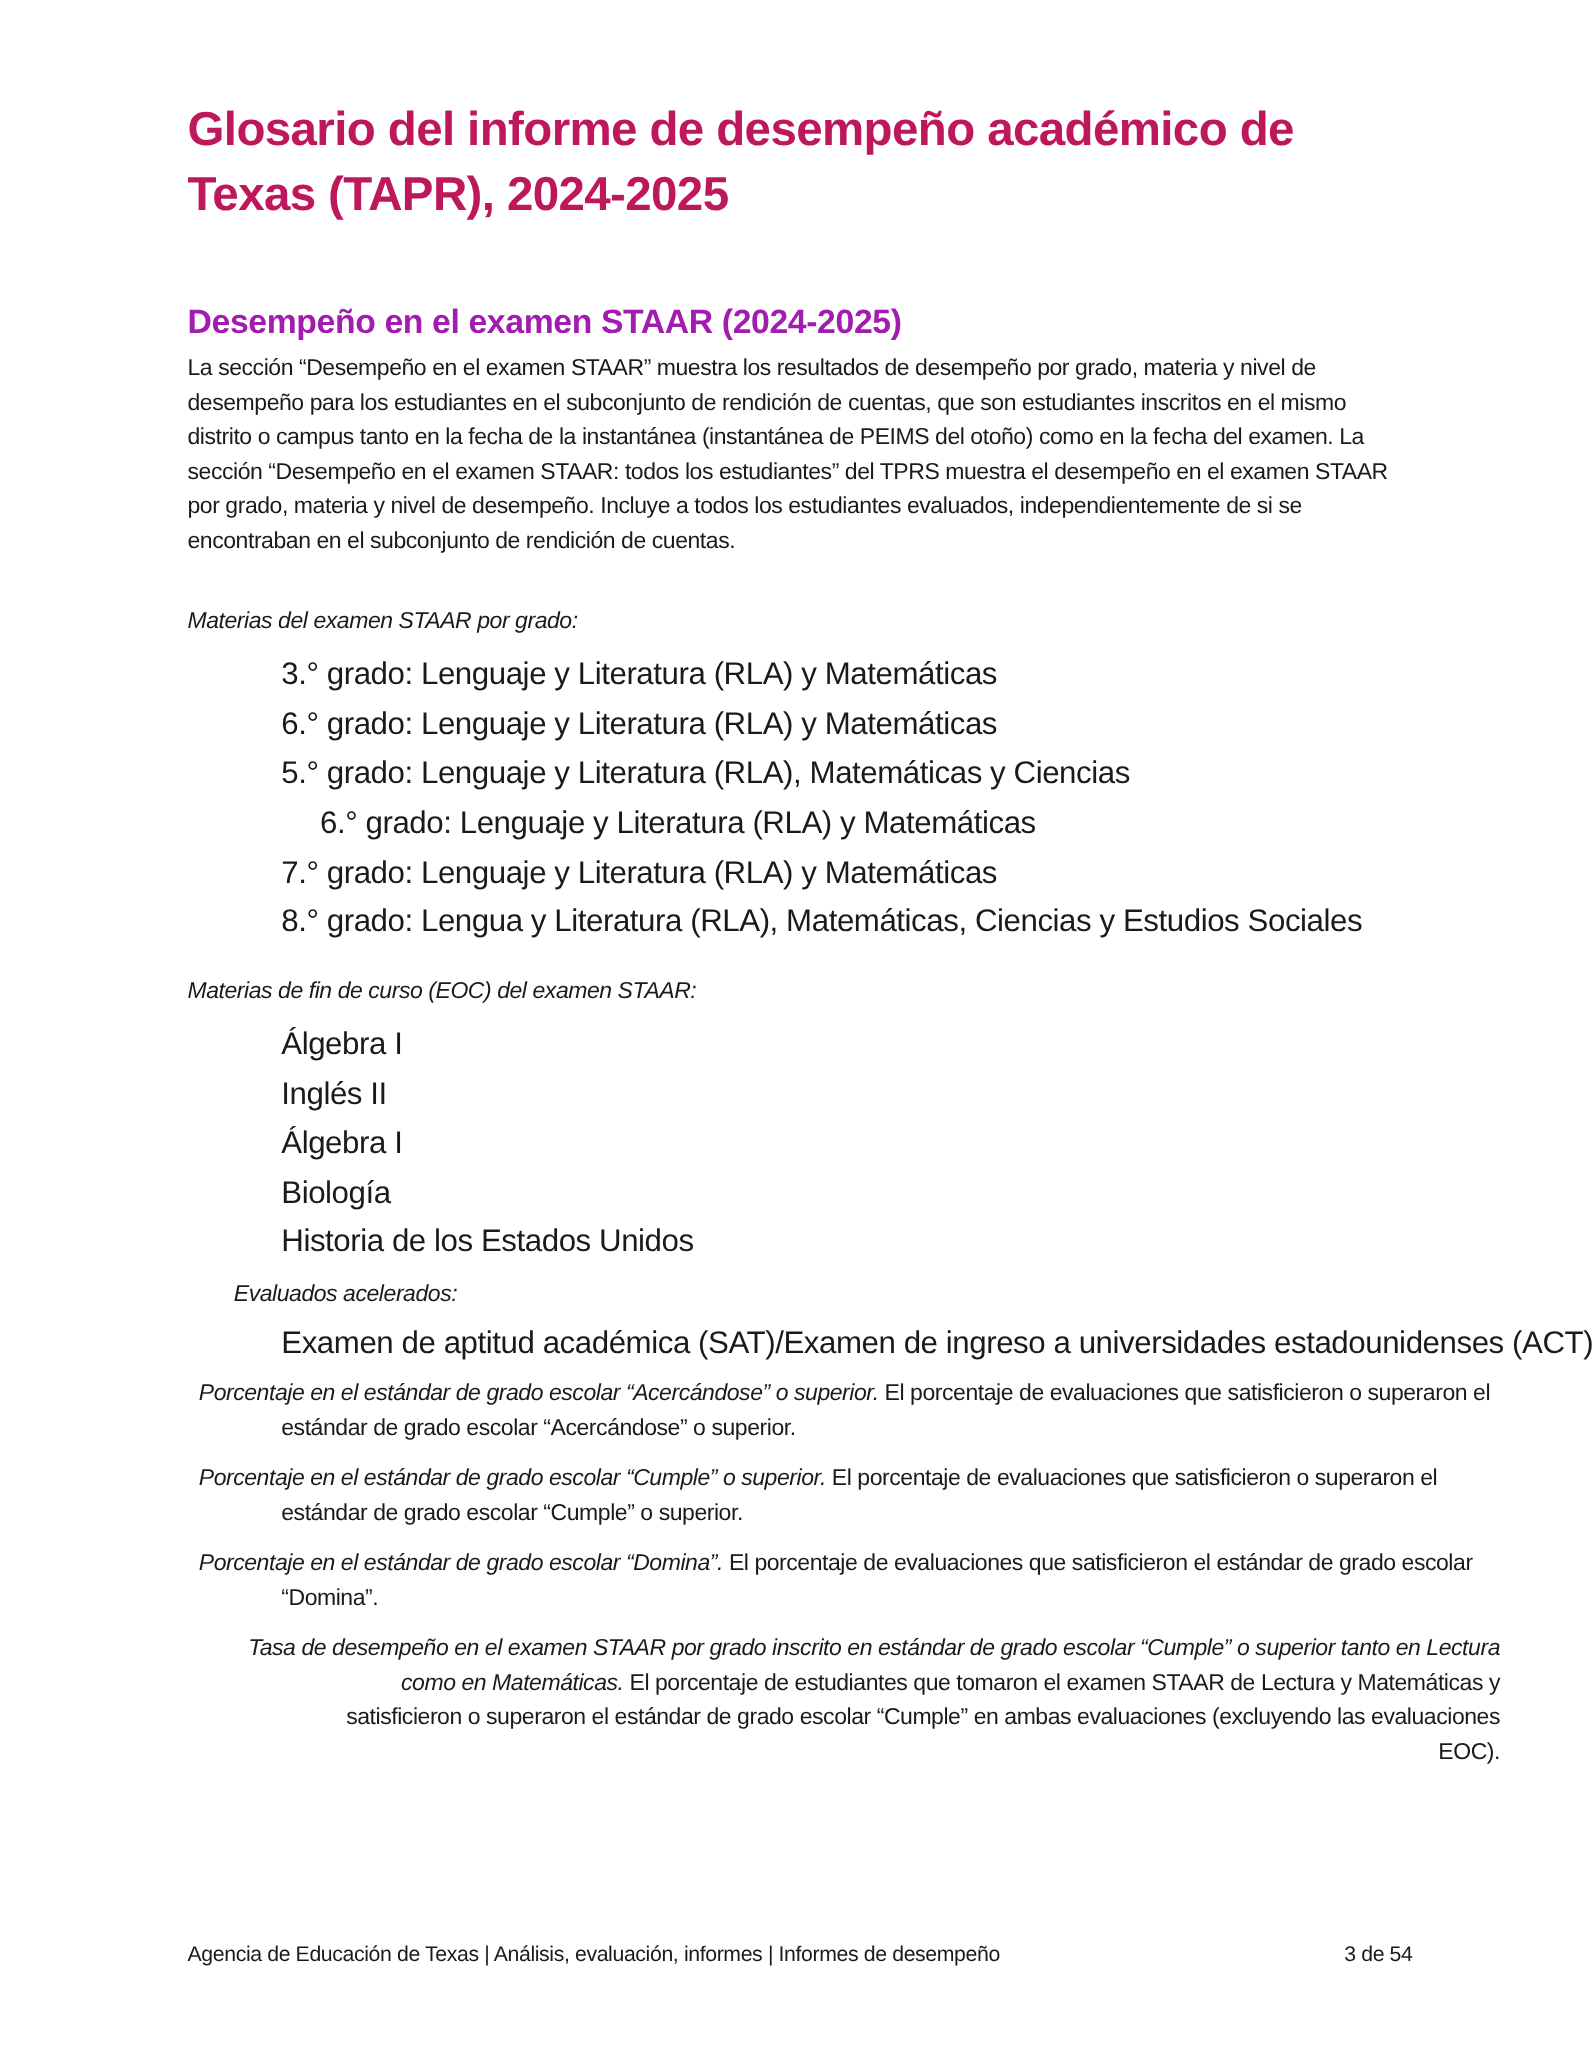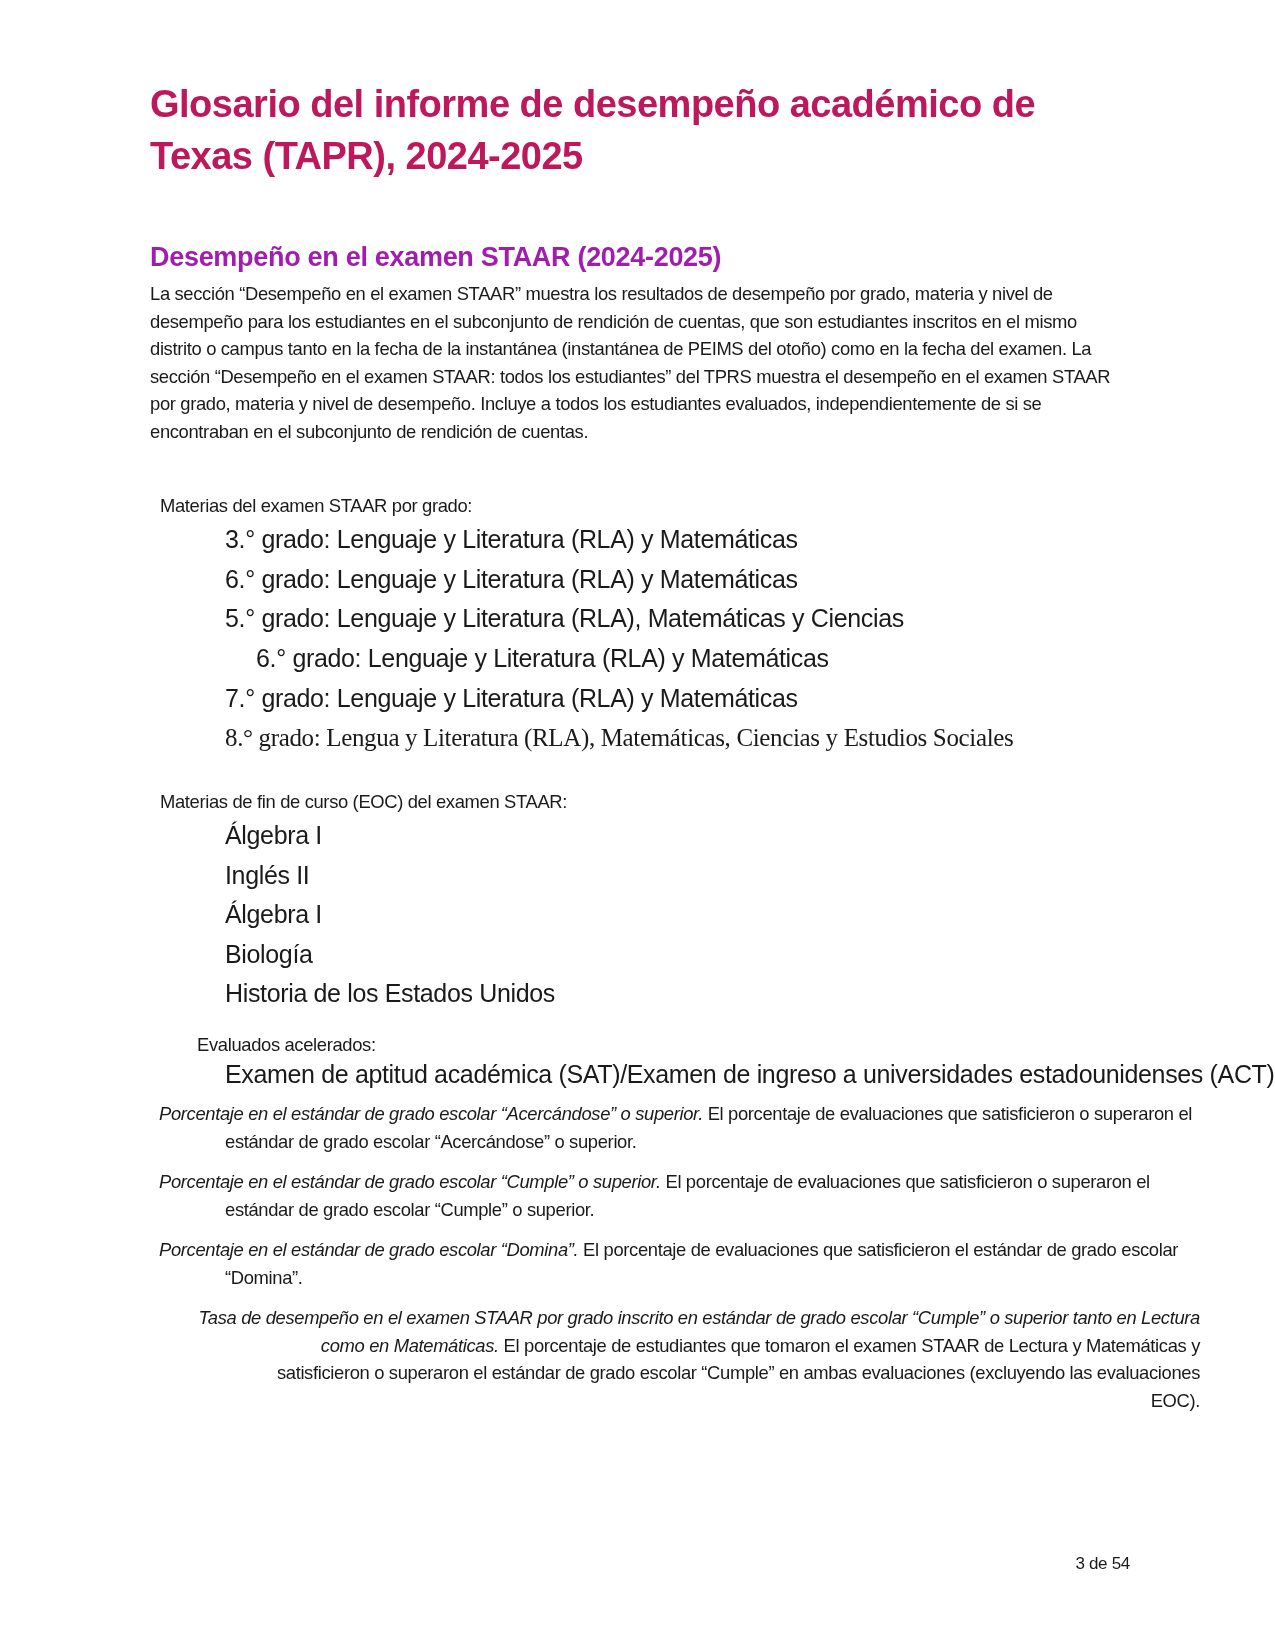--- a/index.html
+++ b/index.html
@@ -15,21 +15,21 @@
   h2 {
     position: absolute; left: 150px; top: 240px; margin: 0;
     font-size: 27px; line-height: 34px; font-weight: bold; color: #a21caf;
     letter-spacing: -0.3px;
   }
   .intro {
     position: absolute; left: 150px; top: 280px; width: 975px; margin: 0;
     font-size: 18.4px; line-height: 27.6px; letter-spacing: -0.35px;
   }
   .label-it {
-    position: absolute; margin: 10px; 
+    position: absolute; margin: 0; font-style: italic;
     font-size: 18.4px; line-height: 27px; letter-spacing: -0.35px;
   }
   .list-item {
     position: absolute; left: 225px; margin: 0;
     font-size: 25px; line-height: 27px; letter-spacing: -0.35px;
   }
   .defn {
     position: absolute; left: 159px; width: 975px; margin: 0;
     font-size: 18.4px; line-height: 27.6px; letter-spacing: -0.35px;
     padding-left: 66px; text-indent: -66px;
@@ -47,21 +47,21 @@
 <h1>Glosario del informe de desempeño académico de Texas (TAPR), 2024-2025</h1>
 <h2>Desempeño en el examen STAAR (2024-2025)</h2>
 <p class="intro">La sección “Desempeño en el examen STAAR” muestra los resultados de desempeño por grado, materia y nivel de desempeño para los estudiantes en el subconjunto de rendición de cuentas, que son estudiantes inscritos en el mismo distrito o campus tanto en la fecha de la instantánea (instantánea de PEIMS del otoño) como en la fecha del examen. La sección “Desempeño en el examen STAAR: todos los estudiantes” del TPRS muestra el desempeño en el examen STAAR por grado, materia y nivel de desempeño. Incluye a todos los estudiantes evaluados, independientemente de si se encontraban en el subconjunto de rendición de cuentas.</p>
 
 <p class="label-it" style="left:150px; top:482px;">Materias del examen STAAR por grado:</p>
 <p class="list-item" style="top:526px;">3.° grado: Lenguaje y Literatura (RLA) y Matemáticas</p>
 <p class="list-item" style="top:566px;">6.° grado: Lenguaje y Literatura (RLA) y Matemáticas</p>
 <p class="list-item" style="top:605px;">5.° grado: Lenguaje y Literatura (RLA), Matemáticas y Ciencias</p>
 <p class="list-item" style="top:645px;margin-left:31px;">6.° grado: Lenguaje y Literatura (RLA) y Matemáticas</p>
 <p class="list-item" style="top:685px;">7.° grado: Lenguaje y Literatura (RLA) y Matemáticas</p>
-<p class="list-item" style="top:724px;font-family:Liberation Serif, serif;">8.° grado: Lengua y Literatura (RLA), Matemáticas, Ciencias y Estudios Sociales</p>
+<p class="list-item" style="top:724px;">8.° grado: Lengua y Literatura (RLA), Matemáticas, Ciencias y Estudios Sociales</p>
 
 <p class="label-it" style="left:150px; top:778px;">Materias de fin de curso (EOC) del examen STAAR:</p>
 <p class="list-item" style="top:822px;">Álgebra I</p>
 <p class="list-item" style="top:862px;">Inglés II</p>
 <p class="list-item" style="top:901px;">Álgebra I</p>
 <p class="list-item" style="top:941px;">Biología</p>
 <p class="list-item" style="top:980px;">Historia de los Estados Unidos</p>
 
 <p class="label-it" style="left:187px; top:1021px;">Evaluados acelerados:</p>
 <p class="list-item" style="top:1061px;">Examen de aptitud académica (SAT)/Examen de ingreso a universidades estadounidenses (ACT)</p>
@@ -73,14 +73,15 @@
   <span class="term">Porcentaje en el estándar de grado escolar “Cumple” o superior.</span><span> El porcentaje de evaluaciones que satisficieron o superaron el estándar de grado escolar “Cumple” o superior.</span>
 </p>
 <p class="defn" style="top:1236px;">
   <span class="term">Porcentaje en el estándar de grado escolar “Domina”.</span><span> El porcentaje de evaluaciones que satisficieron el estándar de grado escolar “Domina”.</span>
 </p>
 <p class="defn" style="top:1304px;text-align:right;">
   <span class="term">Tasa de desempeño en el examen STAAR por grado inscrito en estándar de grado escolar “Cumple” o superior tanto en Lectura como en Matemáticas.</span><span> El porcentaje de estudiantes que tomaron el examen STAAR de Lectura y Matemáticas y satisficieron o superaron el estándar de grado escolar “Cumple” en ambas evaluaciones (excluyendo las evaluaciones EOC).</span>
 </p>
 
 <div class="footer">
+  <span>Agencia de Educación de Texas | Análisis, evaluación, informes | Informes de desempeño</span>
   <span class="pg">3 de 54</span>
 </div>
 
 </body></html>

